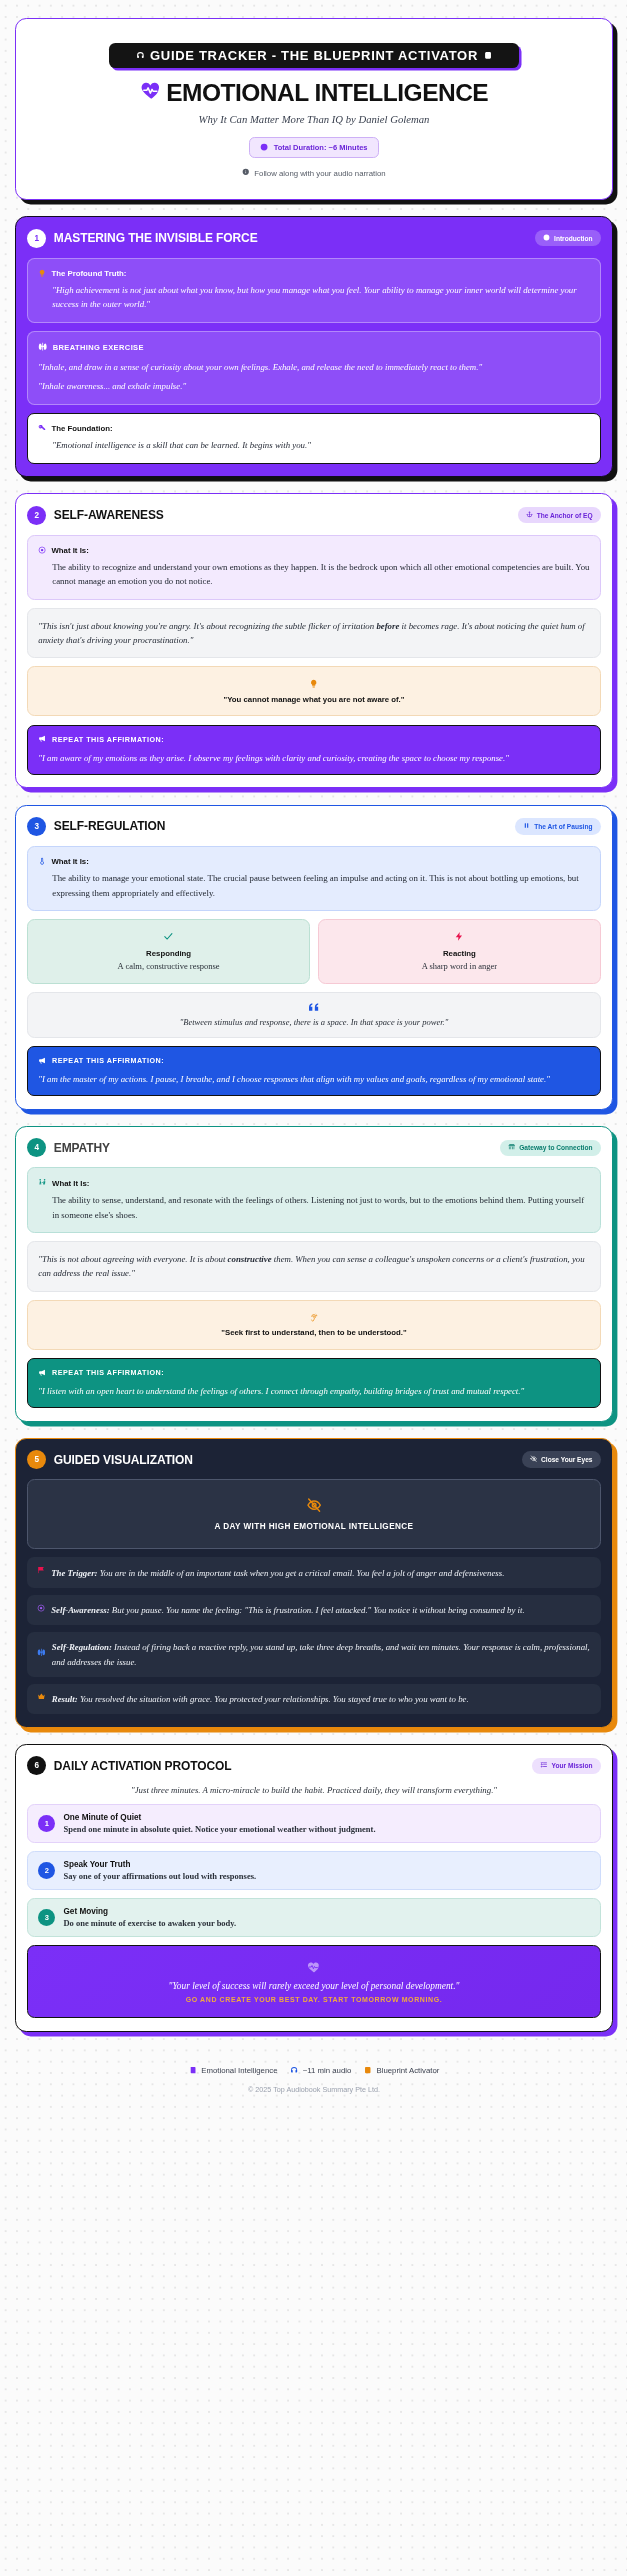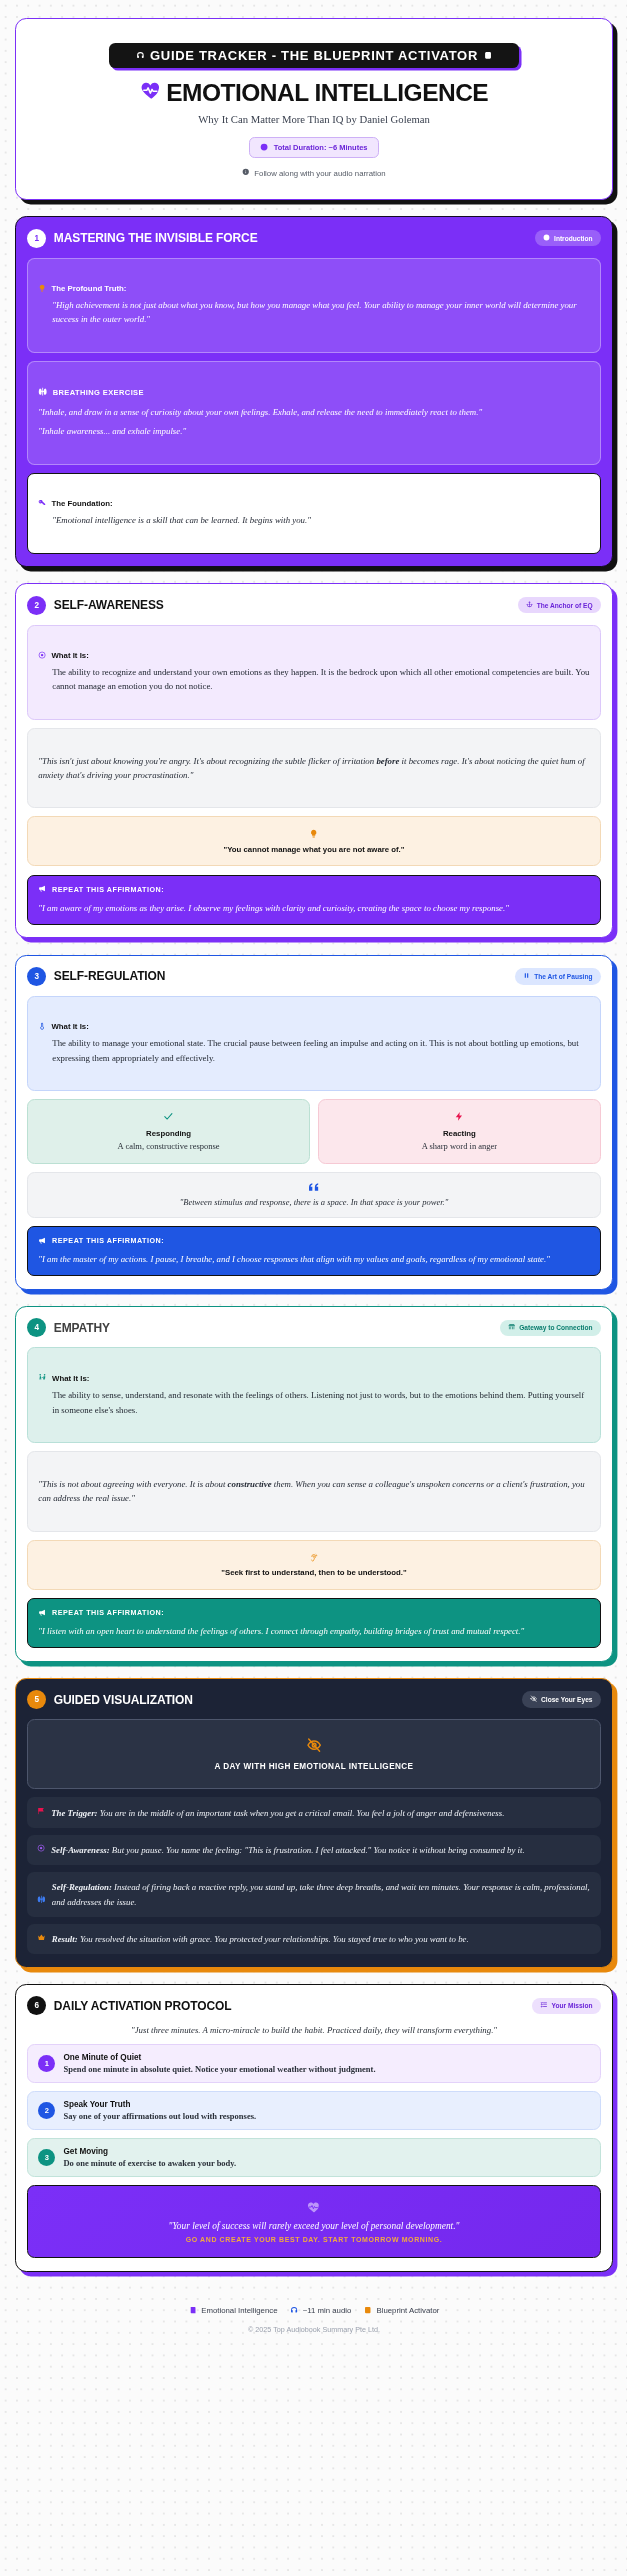--- a/index.html
+++ b/index.html
@@ -92,20 +92,21 @@
     gap: 3.8px;
     font-size: 24.5px;
     font-weight: bold;
     letter-spacing: -0.5px;
     line-height: 1.05;
     color: #111111;
     margin-bottom: 7.5px;
   }
   .hero-sub {
     font-family: "Liberation Serif", serif;
+    font-style: italic;
     font-size: 10.7px;
     color: #3b4250;
     margin-bottom: 11.3px;
   }
   .dur-pill {
     display: inline-flex;
     align-items: center;
     gap: 5px;
     background: #f1e6fe;
     border: 0.6px solid #cdb0f6;
@@ -179,21 +180,21 @@
   .sec-5 .sec-title { color: #ffffff; }
   .sec-5 .sec-pill { background: #3a4256; color: #ffffff; }
 
   .sec-6 .sec-num { background: #111111; color: #ffffff; }
   .sec-6 .sec-title { color: #111111; }
   .sec-6 .sec-pill { background: #ede0fd; color: #6a24d8; }
 
   
   .block {
     border-radius: 7.5px;
-    padding: 25px 10px;
+    padding: 10px 10px;
     margin-bottom: 8.2px;
   }
   .block-label {
     display: flex;
     align-items: center;
     gap: 5px;
     font-size: 7.8px;
     font-weight: bold;
     margin-bottom: 4.4px;
   }
@@ -335,21 +336,21 @@
     color: #ffffff;
     text-transform: uppercase;
   }
   .viz-row {
     background: #262e40;
     border-radius: 7px;
     padding: 8.2px 9.4px;
     margin-bottom: 7px;
     display: flex;
     gap: 6.3px;
-    align-items: flex-end;
+    align-items: center;
   }
   .viz-row:last-child { margin-bottom: 0; }
   .viz-row .viz-bullet { flex: 0 0 auto; font-size: 8.2px; line-height: 1.55; }
   .viz-row .viz-text {
     font-family: "Liberation Serif", serif;
     font-style: italic;
     font-size: 8.8px;
     line-height: 1.6;
     color: #eef1f6;
   }

